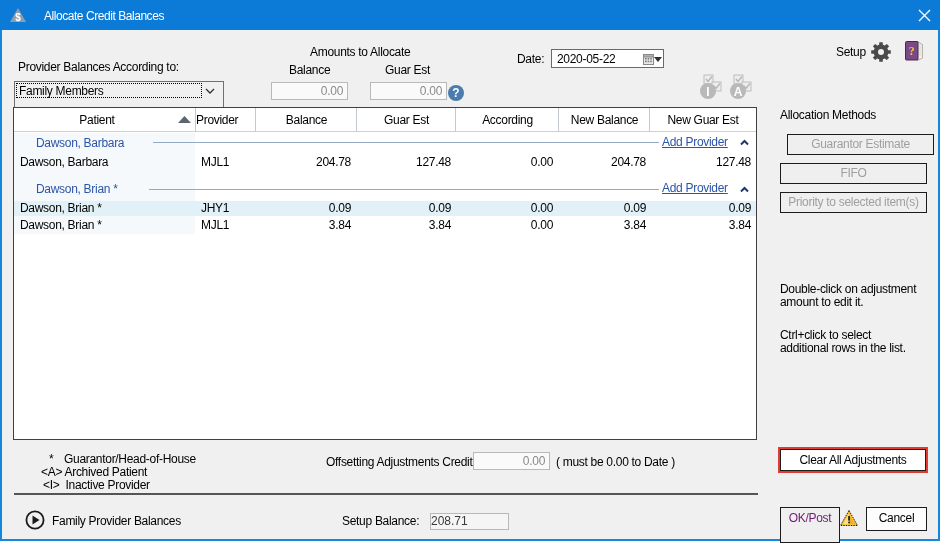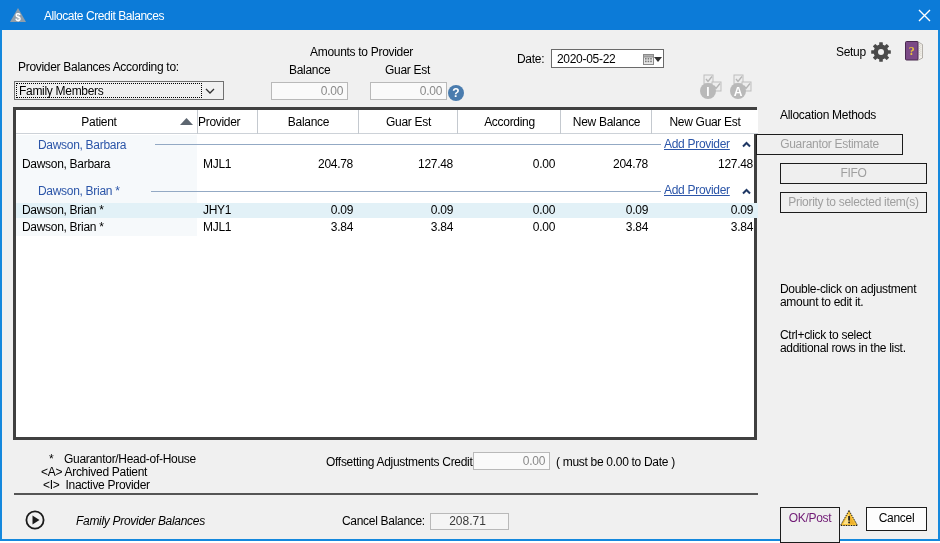--- a/index.html
+++ b/index.html
@@ -26,29 +26,29 @@
     <polygon points="8,0 16,14 0,14" fill="#8d9dab"></polygon>
     <text x="8" y="12.5" font-size="10" font-weight="bold" fill="#fff" text-anchor="middle" font-family="Liberation Sans">$</text>
   </svg>
   <div class="abs" style="left:44px; top:9px; font-size:12px; letter-spacing:-0.45px; color:#fff;">Allocate Credit Balances</div>
   <svg class="abs" style="left:917px; top:8px;" width="15" height="15" viewBox="0 0 15 15">
     <path d="M2 2 L13 13 M13 2 L2 13" stroke="#fff" stroke-width="1.4"></path>
   </svg>
 
   
   <div class="abs t12" style="left:18px; top:60px;">Provider Balances According to:</div>
-  <div class="abs" style="left:14px; top:81px; width:210px; height:19px; background:#f0f0f0; border:1px solid #707070;">
+  <div class="abs" style="left:14px; top:81px; width:210px; height:28px; background:#f0f0f0; border:1px solid #707070;">
     <div class="abs" style="left:1px; top:1px; width:186px; height:15px; border:1px dotted #000;"></div>
     <div class="abs t12" style="left:4px; top:2px;">Family Members</div>
     <svg class="abs" style="left:190px; top:6px;" width="10" height="7" viewBox="0 0 10 7">
       <path d="M1 1 L5 5 L9 1" stroke="#303030" stroke-width="1.3" fill="none"></path>
     </svg>
   </div>
 
-  <div class="abs t12" style="left:310px; top:45px;">Amounts to Provider</div>
+  <div class="abs t12" style="left:310px; top:45px;">Amounts to Allocate</div>
   <div class="abs t12" style="left:289px; top:63px;">Balance</div>
   <div class="abs t12" style="left:385px; top:63px;">Guar Est</div>
   <div class="abs dis-box" style="left:271px; top:82px; width:77px; height:18px; line-height:16px;">0.00</div>
   <div class="abs dis-box" style="left:370px; top:82px; width:77px; height:18px; line-height:16px;">0.00</div>
   <div class="abs" style="left:448px; top:85px; width:16px; height:16px; border-radius:50%; background:#4a7cae; color:#fff; font-size:12px; font-weight:bold; text-align:center; line-height:16px;">?</div>
 
   <div class="abs t12" style="left:517px; top:52px;">Date:</div>
   <div class="abs" style="left:551px; top:49px; width:113px; height:19px; background:#fff; border:1px solid #6a6a6a;">
     <div class="abs t12" style="left:5px; top:2px;">2020-05-22</div>
     <svg class="abs" style="left:91px; top:3px;" width="11" height="12" viewBox="0 0 11 12">
@@ -105,21 +105,21 @@
   <svg class="abs" style="left:729px; top:74px;" width="26" height="26" viewBox="0 0 26 26">
     <rect x="5" y="1" width="9" height="9" fill="#ededed" stroke="#bdbdbd"></rect>
     <path d="M7 5 L9 7.5 L13 2.5" stroke="#b5b5b5" stroke-width="1.4" fill="none"></path>
     <rect x="13" y="8" width="9" height="9" fill="#ededed" stroke="#bdbdbd"></rect>
     <path d="M15 12 L17 14.5 L21 9.5" stroke="#b5b5b5" stroke-width="1.4" fill="none"></path>
     <circle cx="9" cy="17" r="8" fill="#b9b9b9"></circle>
     <text x="9" y="21.5" font-size="12" font-weight="bold" fill="#fff" text-anchor="middle" font-family="Liberation Sans">A</text>
   </svg>
 
   
-  <div class="abs" id="grid" style="left:13px; top:107px; width:744px; height:333px; background:#fff; border:3px solid #404040;">
+  <div class="abs" id="grid" style="left:13px; top:107px; width:744px; height:333px; background:#fff; border:1px solid #404040;">
 
     <div class="abs" style="left:0; top:0; width:742px; height:24px; background:#fff; border-bottom:1px solid #cdd2d8;"></div>
     <div class="abs t12" style="left:-8px; top:5px; width:182px; text-align:center;">Patient</div>
     <svg class="abs" style="left:164px; top:8px;" width="13" height="7" viewBox="0 0 13 7">
       <polygon points="6.5,0 13,7 0,7" fill="#5d6670"></polygon>
     </svg>
     <div class="abs t12" style="left:182px; top:5px; width:60px; text-align:left;">Provider</div>
     <div class="abs t12" style="left:242px; top:5px; width:101px; text-align:center;">Balance</div>
     <div class="abs t12" style="left:343px; top:5px; width:99px; text-align:center;">Guar Est</div>
     <div class="abs t12" style="left:442px; top:5px; width:103px; text-align:center;">According</div>
@@ -169,51 +169,54 @@
     <div class="abs t12" style="left:187px; top:110px;">MJL1</div>
     <div class="abs t12" style="left:242px; top:110px; width:95px; text-align:right;">3.84</div>
     <div class="abs t12" style="left:343px; top:110px; width:94px; text-align:right;">3.84</div>
     <div class="abs t12" style="left:442px; top:110px; width:97px; text-align:right;">0.00</div>
     <div class="abs t12" style="left:545px; top:110px; width:87px; text-align:right;">3.84</div>
     <div class="abs t12" style="left:636px; top:110px; width:101px; text-align:right;">3.84</div>
   </div>
 
   
   <div class="abs t12" style="left:780px; top:108px;">Allocation Methods</div>
-  <div class="abs btn gray" style="left:756px; top:134px; width:147px; height:21px; line-height:19px;">Guarantor Estimate</div>
+  <div class="abs btn gray" style="left:787px; top:134px; width:147px; height:21px; line-height:19px;">Guarantor Estimate</div>
   <div class="abs btn gray" style="left:780px; top:163px; width:147px; height:21px; line-height:19px;">FIFO</div>
   <div class="abs t12" style="left:780px; top:283px; line-height:13px;">Double-click on adjustment<br>amount to edit it.</div>
 
   <div class="abs btn gray" style="left:780px; top:192px; width:147px; height:21px; line-height:19px;">Priority to selected item(s)</div>
   <div class="abs t12" style="left:780px; top:329px; line-height:13px;">Ctrl+click to select<br>additional rows in the list.</div>
 
   
+  <div class="abs" style="left:778px; top:447px; width:150px; height:26px; border:2px solid #e23c30; background:#fff;">
+    <div class="abs btn" style="left:0; top:0; width:146px; height:22px; line-height:20px; background:#fff;">Clear All Adjustments</div>
+  </div>
 
   
   <div class="abs t12" style="left:49px; top:452px;">*</div>
   <div class="abs t12" style="left:64px; top:452px;">Guarantor/Head-of-House</div>
   <div class="abs t12" style="left:41px; top:465px;">&lt;A&gt; Archived Patient</div>
   <div class="abs t12" style="left:43px; top:478px;">&lt;I&gt;&nbsp; Inactive Provider</div>
 
   
   <div class="abs t12" style="left:326px; top:455px;">Offsetting Adjustments Credit:</div>
   <div class="abs dis-box" style="left:473px; top:452px; width:77px; height:18px; line-height:16px;">0.00</div>
   <div class="abs t12" style="left:556px; top:455px;">( must be 0.00 to Date )</div>
 
   
   <div class="abs" style="left:14px; top:493px; width:744px; height:2px; background:#555;"></div>
 
   
   <svg class="abs" style="left:25px; top:510px;" width="20" height="20" viewBox="0 0 20 20">
     <circle cx="10" cy="10" r="8.6" fill="none" stroke="#1a1a1a" stroke-width="1.8"></circle>
     <polygon points="7.5,5.5 14.5,10 7.5,14.5" fill="#1a1a1a"></polygon>
   </svg>
-  <div class="abs t12" style="left:76px; top:514px;font-style:italic;">Family Provider Balances</div>
-  <div class="abs t12" style="left:342px; top:514px;">Cancel Balance:</div>
-  <div class="abs" style="left:430px; top:513px; width:79px; height:17px; background:#f5f5f5; border:1px solid #b9b9b9; font-size:12px; color:#3a3a3a; text-align:center; padding-right:4px; line-height:15px;">208.71</div>
+  <div class="abs t12" style="left:52px; top:514px;">Family Provider Balances</div>
+  <div class="abs t12" style="left:342px; top:514px;">Setup Balance:</div>
+  <div class="abs" style="left:430px; top:513px; width:79px; height:17px; background:#f5f5f5; border:1px solid #b9b9b9; font-size:12px; color:#3a3a3a; text-align:left; padding-right:4px; line-height:15px;">208.71</div>
 
   
   <div class="abs btn" style="left:780px; top:507px; width:60px; height:36px; line-height:20px; color:#701a75;">OK/Post</div>
   <svg class="abs" style="left:840px; top:510px;" width="18" height="16" viewBox="0 0 18 16">
     <polygon points="9,0.5 17.5,15.5 0.5,15.5" fill="#f5c032" stroke="#1a1a1a" stroke-width="1" stroke-dasharray="1.4,1.1"></polygon>
     <polygon points="9,3.5 14.8,14 3.2,14" fill="#fbe08a"></polygon>
     <polygon points="9,3.5 14.8,14 9,14" fill="#eeb02a"></polygon>
     <rect x="8.2" y="6" width="1.7" height="4.6" fill="#1a1a1a"></rect>
     <rect x="8.2" y="11.6" width="1.7" height="1.7" fill="#1a1a1a"></rect>
   </svg>

